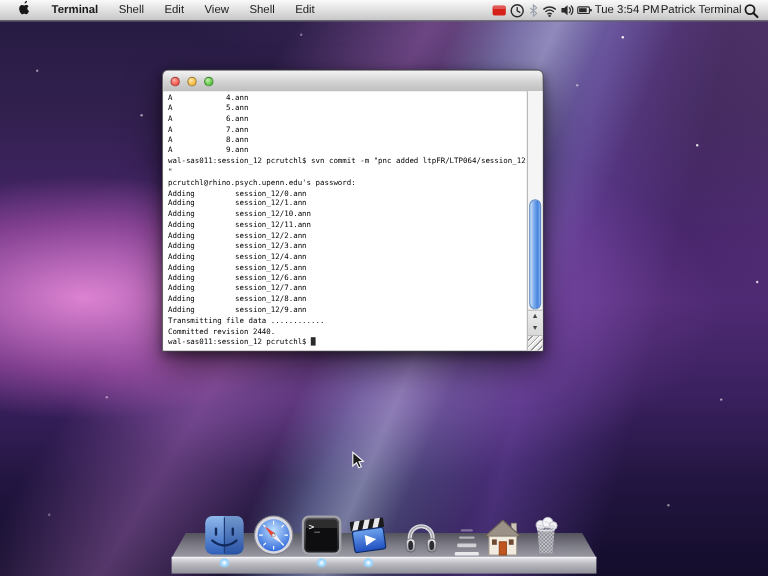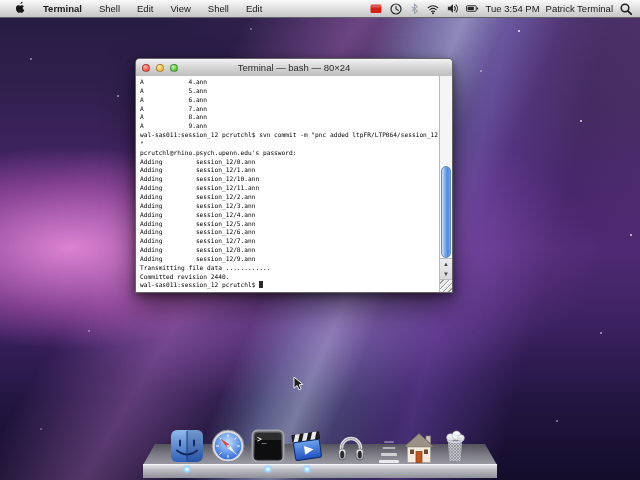--- a/index.html
+++ b/index.html
@@ -21,21 +21,21 @@
       88px 330px 0 rgba(255,255,255,.45), 30px 58px 0 rgba(255,255,255,.5),
       250px 28px 0 rgba(255,255,255,.4), 556px 420px 0 rgba(255,255,255,.5),
       40px 428px 0 rgba(255,255,255,.35), 480px 70px 0 rgba(255,255,255,.5);}
   
   .menubar{position:absolute;left:0;top:0;width:640px;height:17px;display:flex;align-items:center;
     background:linear-gradient(180deg,#fafafa,#d6d6d6 70%,#c6c6c6);border-bottom:1px solid #62626a;
     font-size:9.5px;color:#1b1b1b;}
   .mb-left{display:flex;align-items:center;gap:17px;padding-left:13px;}
   .mb-item{cursor:default;}
   .mb-app{font-weight:bold;}
-  .mb-right{margin-left:auto;display:flex;align-items:center;gap:6px;padding-right:7px;}
+  .mb-right{margin-left:auto;display:flex;align-items:center;gap:1px;padding-right:7px;}
   .mb-right svg{display:block;}
   .mb-text{white-space:nowrap;}
   
   .window{position:absolute;left:135px;top:58px;width:316px;height:233px;
     border:1px solid rgba(20,20,25,.65);border-radius:5px 5px 0 0;
     box-shadow:0 14px 30px rgba(0,0,0,.55),0 3px 9px rgba(0,0,0,.45);background:#fdfdfd;}
   .titlebar{position:absolute;left:0;top:0;right:0;height:17px;border-radius:4px 4px 0 0;
     background:linear-gradient(180deg,#f3f3f3,#d2d2d2 55%,#bfbfbf);border-bottom:1px solid #8a8a8a;
     display:flex;align-items:center;}
   .tl{width:8px;height:8px;border-radius:50%;margin-left:6px;border:1px solid rgba(0,0,0,.3);box-sizing:border-box;}
@@ -135,21 +135,20 @@
         <path d="M8.8 8.8 L12.2 12.2" stroke="#1e1e1e" stroke-width="1.8" stroke-linecap="round"></path>
       </svg>
     </div>
   </div>
 
   <div class="window">
     <div class="titlebar">
       <div class="tl r"></div>
       <div class="tl y"></div>
       <div class="tl g"></div>
-      <div class="wtitle">Terminal — bash — 80×24</div>
     </div>
     <div class="wcontent">
       <pre class="term"><div>A            4.ann</div><div>A            5.ann</div><div>A            6.ann</div><div>A            7.ann</div><div>A            8.ann</div><div>A            9.ann</div><div>wal-sas011:session_12 pcrutchl$ svn commit -m "pnc added ltpFR/LTP064/session_12</div><div>"</div><div>pcrutchl@rhino.psych.upenn.edu's password:</div><div>Adding         session_12/0.ann</div><div>Adding         session_12/1.ann</div><div>Adding         session_12/10.ann</div><div>Adding         session_12/11.ann</div><div>Adding         session_12/2.ann</div><div>Adding         session_12/3.ann</div><div>Adding         session_12/4.ann</div><div>Adding         session_12/5.ann</div><div>Adding         session_12/6.ann</div><div>Adding         session_12/7.ann</div><div>Adding         session_12/8.ann</div><div>Adding         session_12/9.ann</div><div>Transmitting file data ............</div><div>Committed revision 2440.</div><div>wal-sas011:session_12 pcrutchl$ <span class="blk"></span></div></pre>
       <div class="scrollbar">
         <div class="sb-thumb"></div>
         <div class="sb-arrows">
           <div class="sb-up">▲</div>
           <div class="sb-dn">▼</div>
         </div>
       </div>

